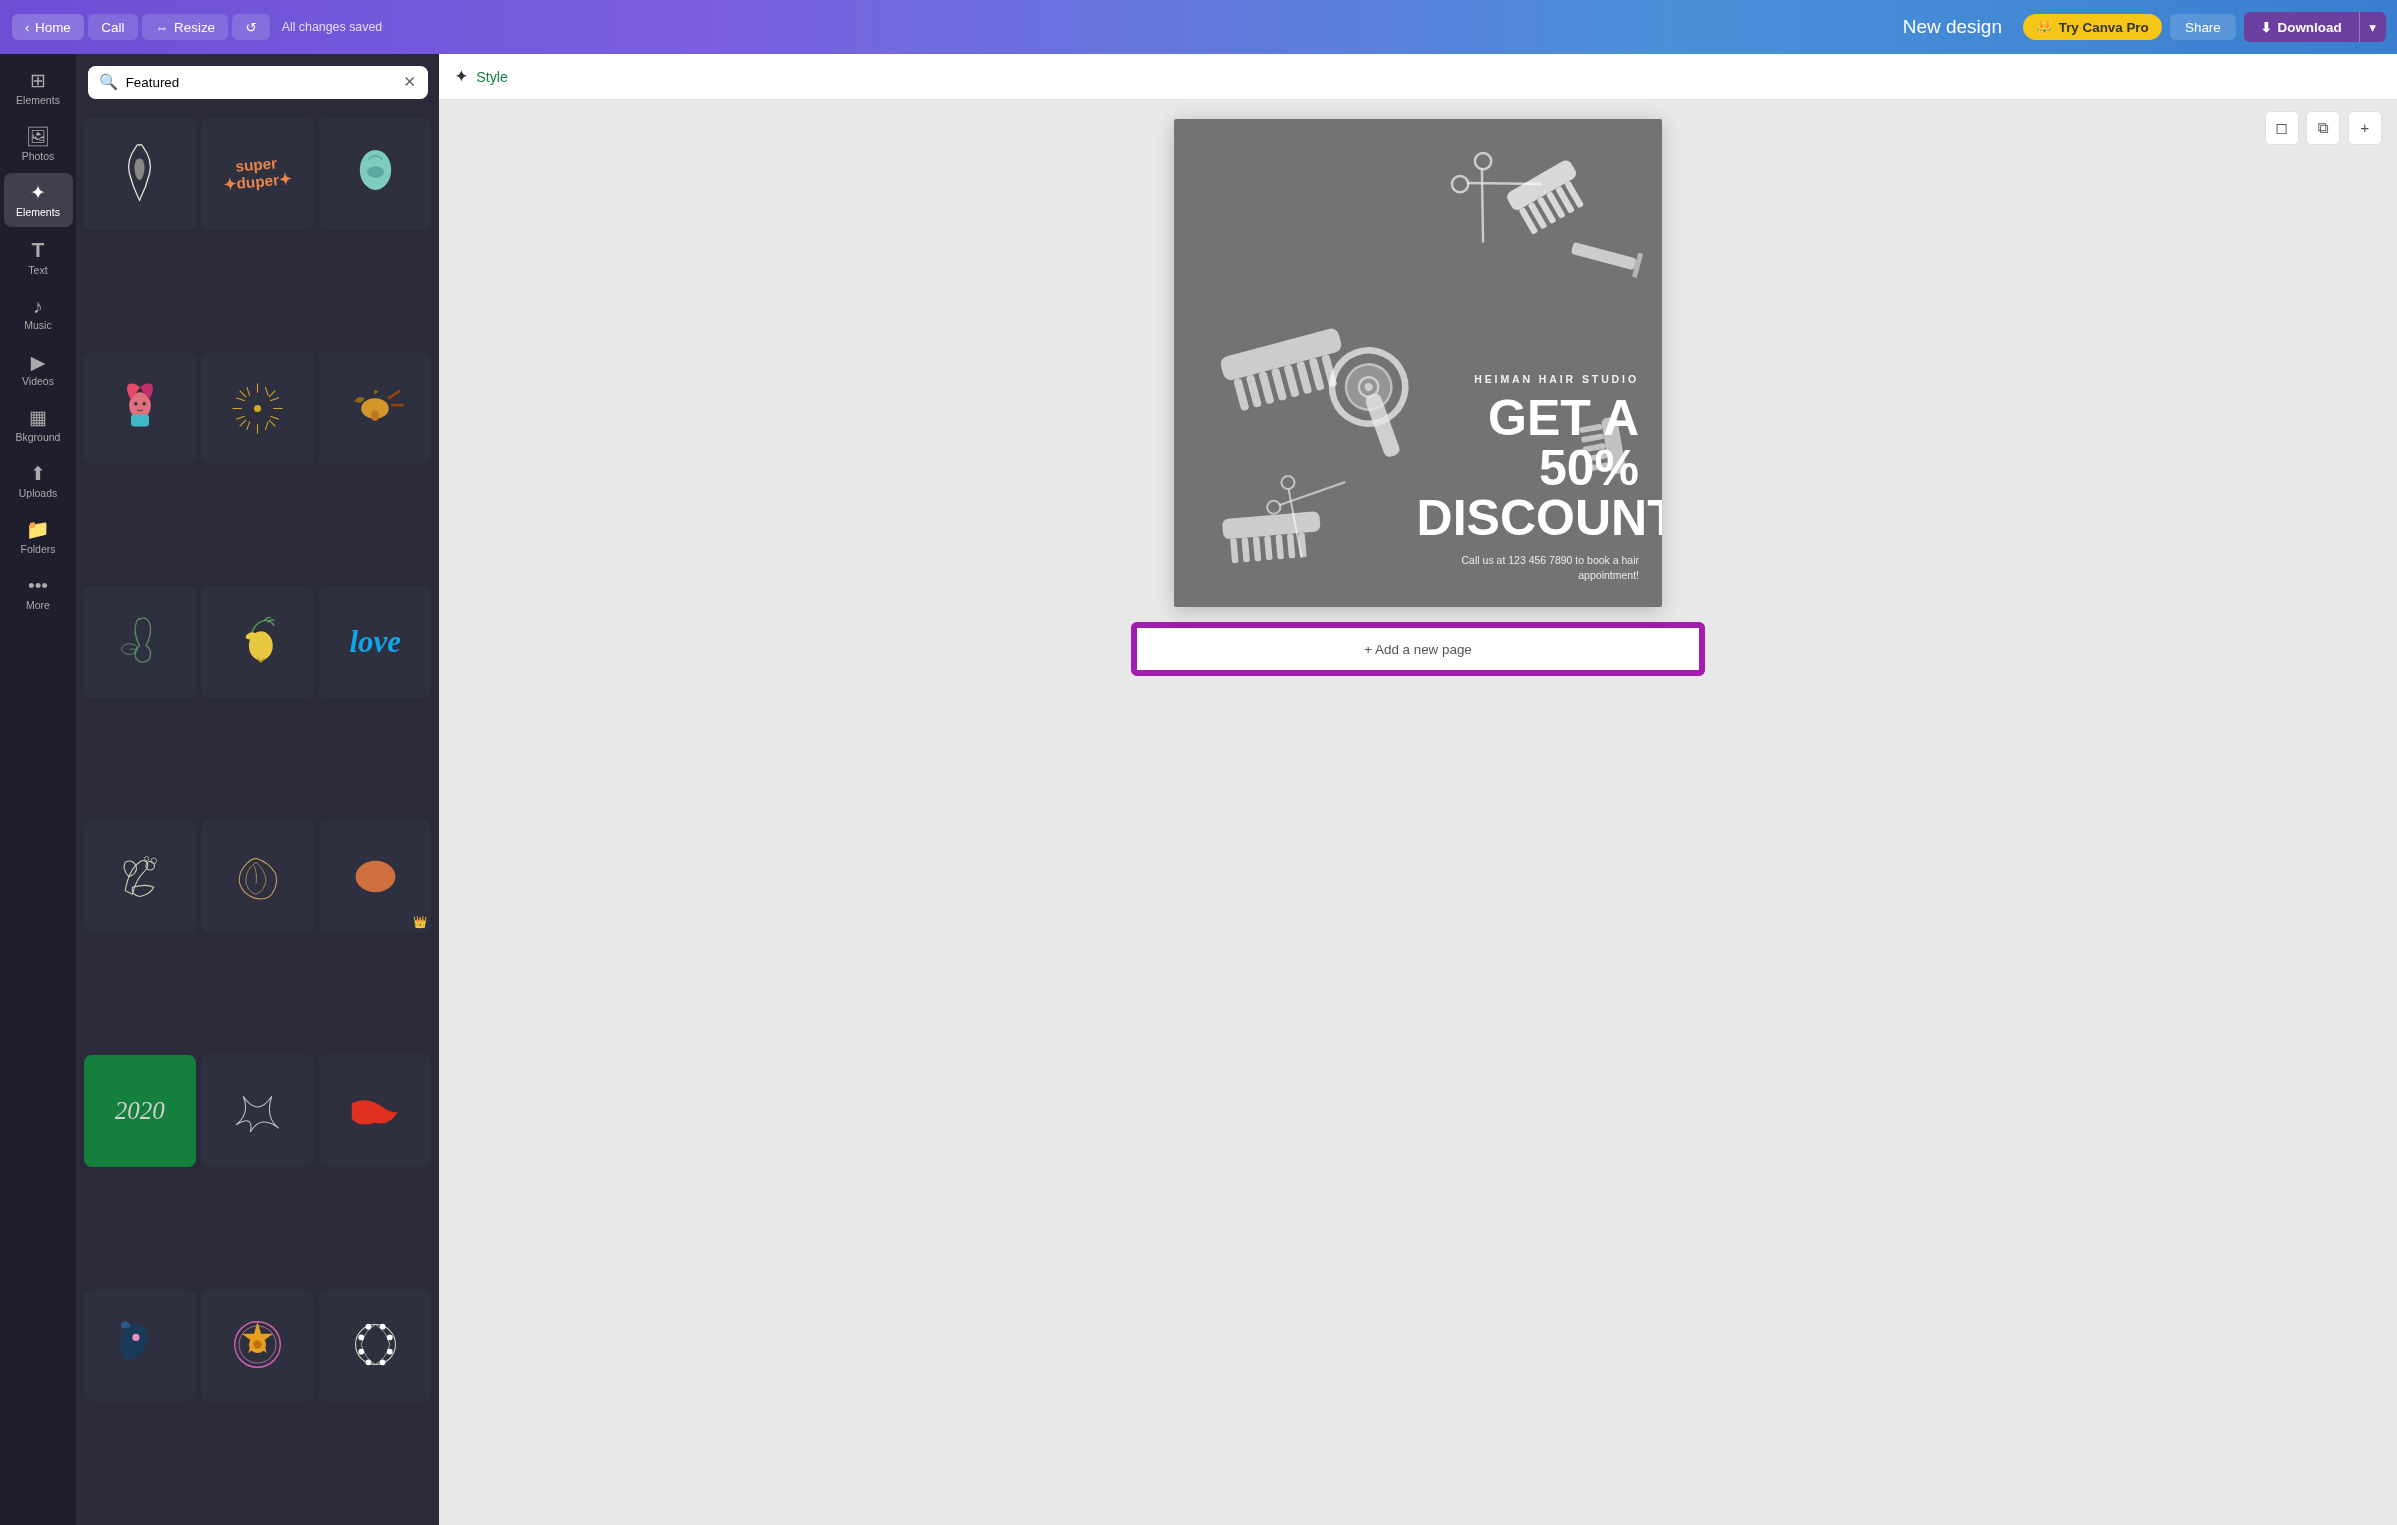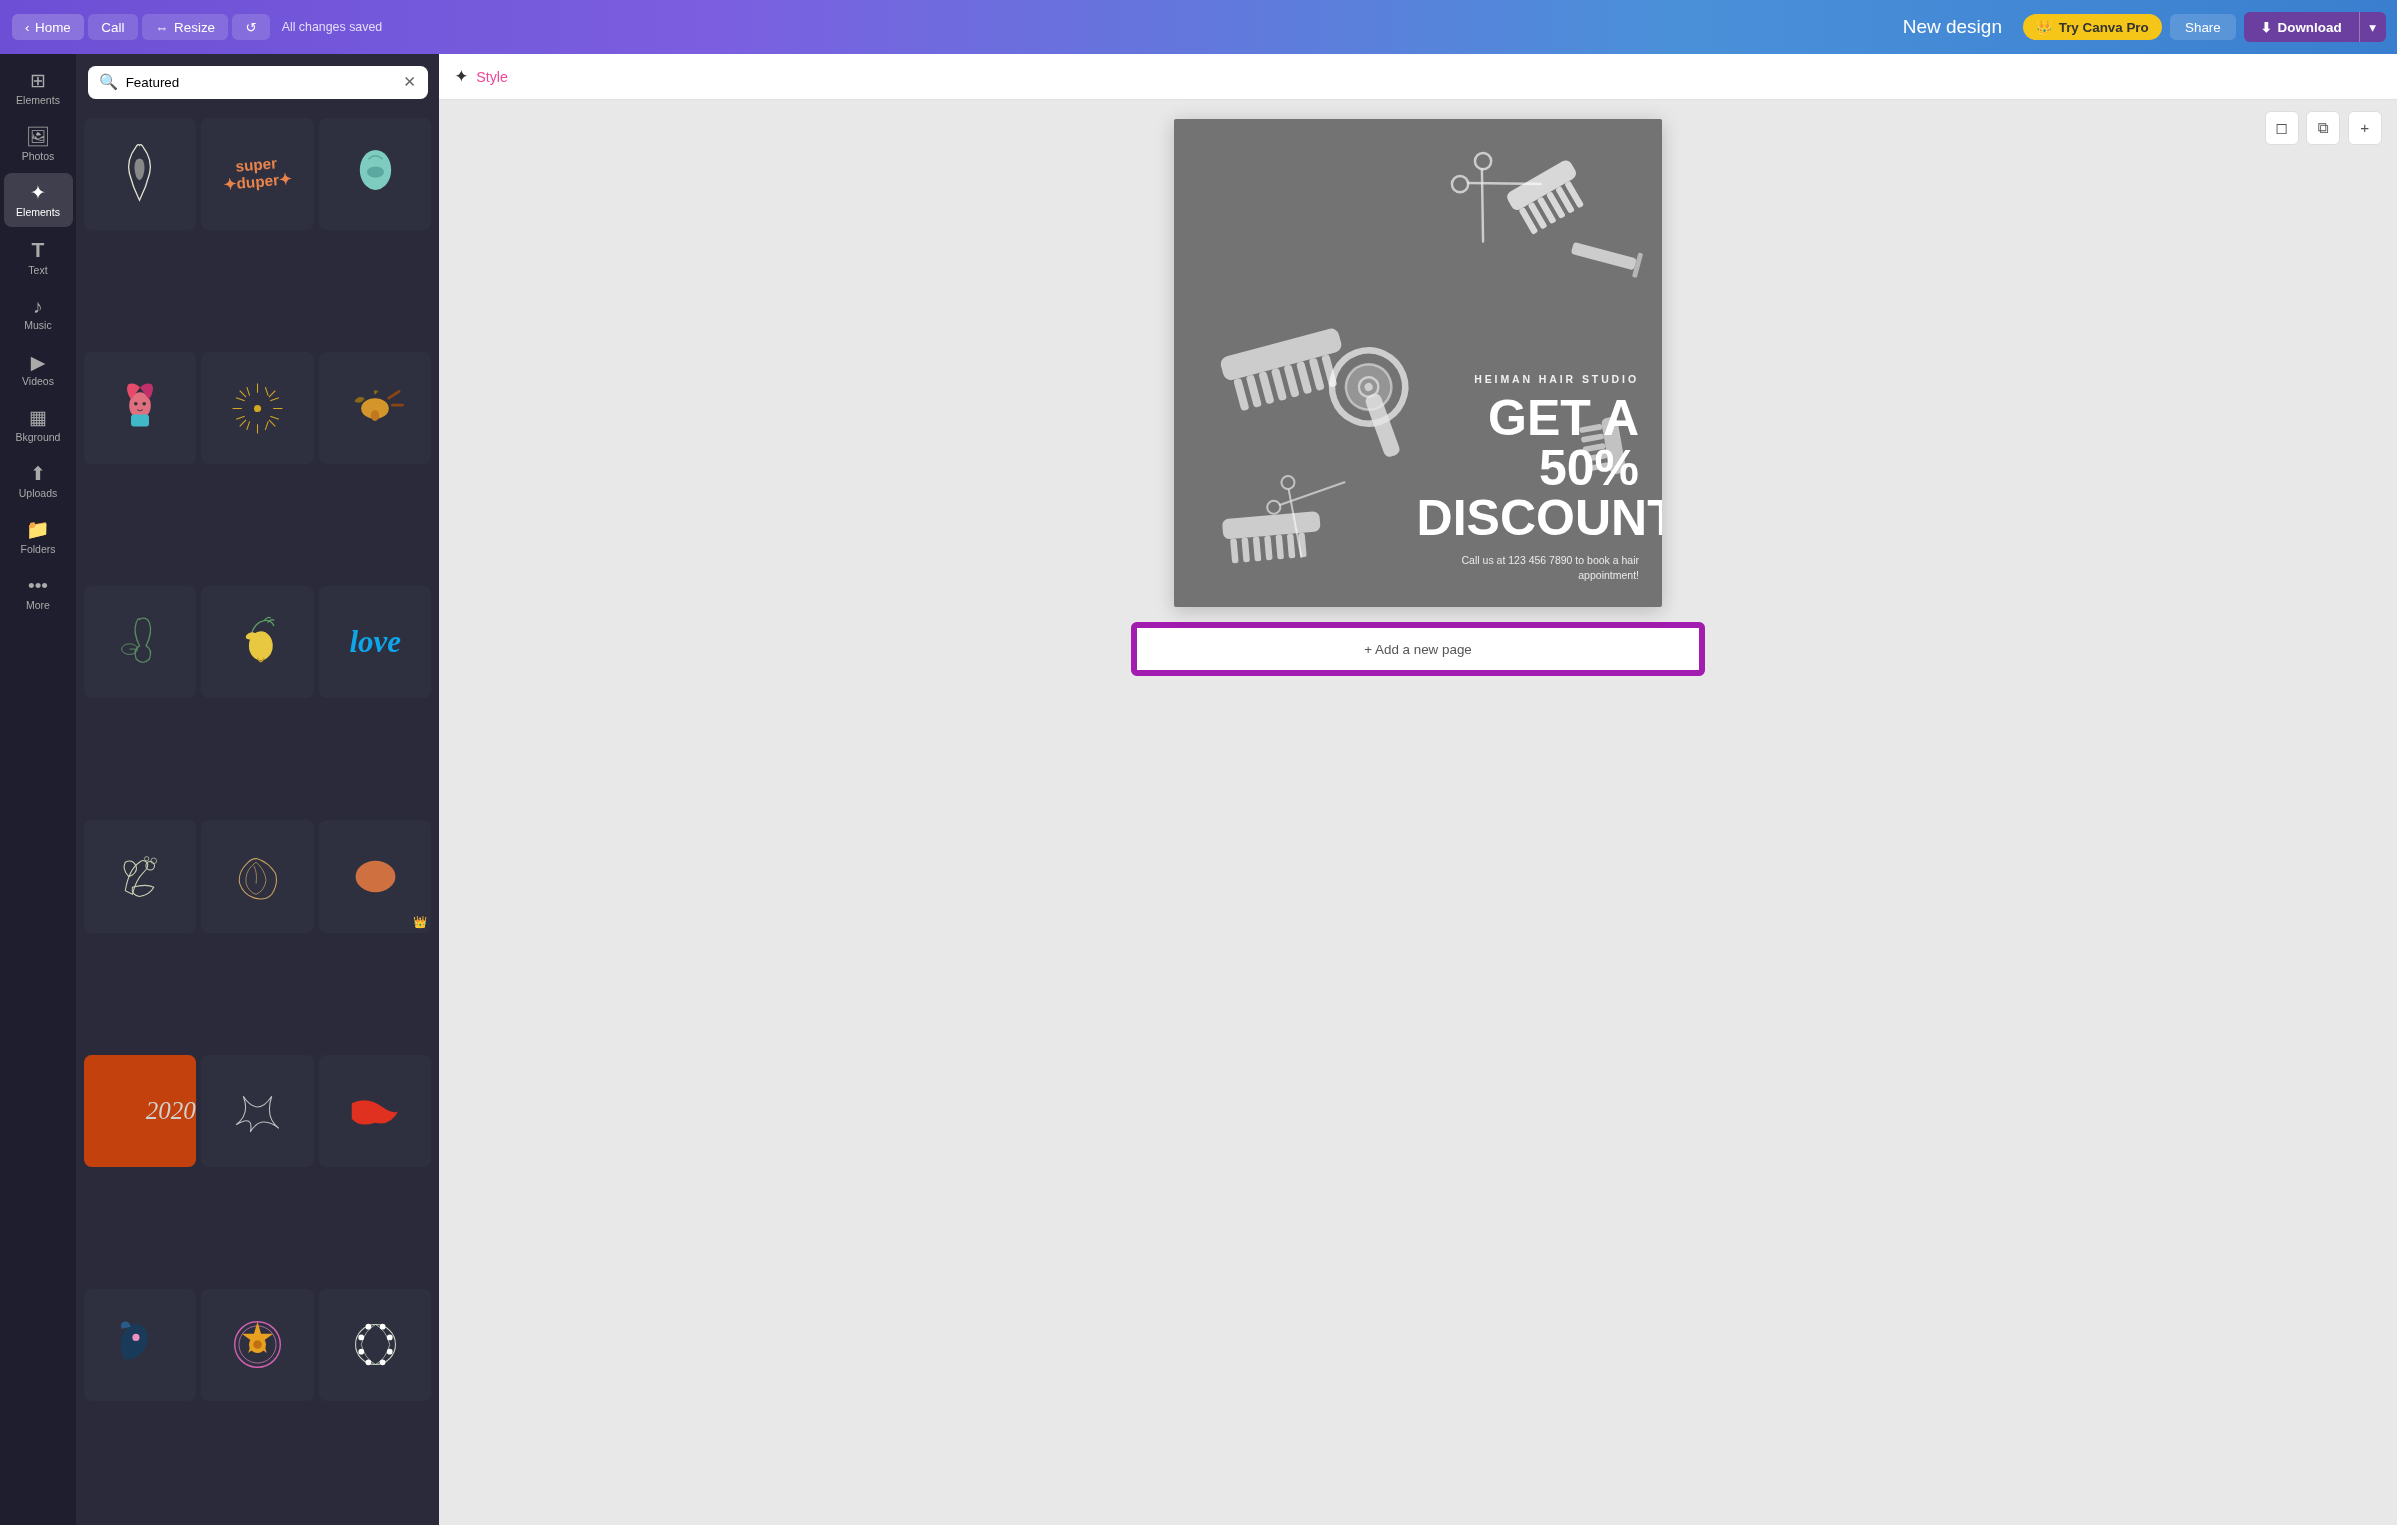--- a/index.html
+++ b/index.html
@@ -97,21 +97,21 @@
     .canvas-area {
       flex: 1; background: #e8e8e8; display: flex; flex-direction: column;
       overflow: hidden; position: relative;
     }
     .style-bar {
       background: white; padding: 0 15.3px; height: 46px;
       display: flex; align-items: center; gap: 7.6px; border-bottom: 1px solid #e0e0e0;
       flex-shrink: 0;
     }
     .style-icon { font-size: 17px; color: #333; }
-    .style-label { font-size: 14.3px; font-weight: 500; color: #ec4899; }
+    .style-label { font-size: 14.3px; font-weight: 500; color: #15803d; }
     .canvas-viewport {
       flex: 1; overflow: auto; display: flex; flex-direction: column;
       align-items: center; padding: 19px; gap: 15.3px;
     }
     .canvas-toolbar {
       position: absolute; top: 57px; right: 15.3px;
       display: flex; align-items: center; gap: 7.6px;
     }
     .canvas-tool-btn {
       background: white; border: 1px solid #ddd; border-radius: 5.7px;
@@ -356,21 +356,21 @@
           <path d="M35 25 Q40 35 38 50" fill="none" stroke="#c8a060" stroke-width="1"></path>
         </svg>
       </div>
       <div class="element-item" style="background:#2e3040; position:relative;">
         <svg viewBox="0 0 80 80" width="57" height="57">
           <ellipse cx="40" cy="40" rx="28" ry="22" fill="#e07840" opacity="0.9"></ellipse>
         </svg>
         <span class="crown-badge">👑</span>
       </div>
 
-      <div class="element-item" style="background:#c2410c;justify-content:flex-end;">
+      <div class="element-item" style="background:#15803d;">
         <div style="font-family: cursive; font-size:25px; color:#d0d0d0; font-style:italic;">2020</div>
       </div>
       <div class="element-item" style="background:#2e3040;">
         <svg viewBox="0 0 80 80" width="57" height="57">
           <path d="M20 20 Q40 50 60 20 Q50 50 70 65 Q45 45 30 70 Q35 45 10 60 Q30 45 20 20Z" fill="none" stroke="#c0c0c0" stroke-width="1.5"></path>
         </svg>
       </div>
       <div class="element-item" style="background:#2e3040;">
         <svg viewBox="0 0 80 60" width="62" height="48">
           <path d="M10 20 Q30 10 50 25 Q65 35 70 30 Q60 50 40 45 Q20 52 10 40Z" fill="#e03020"></path>

